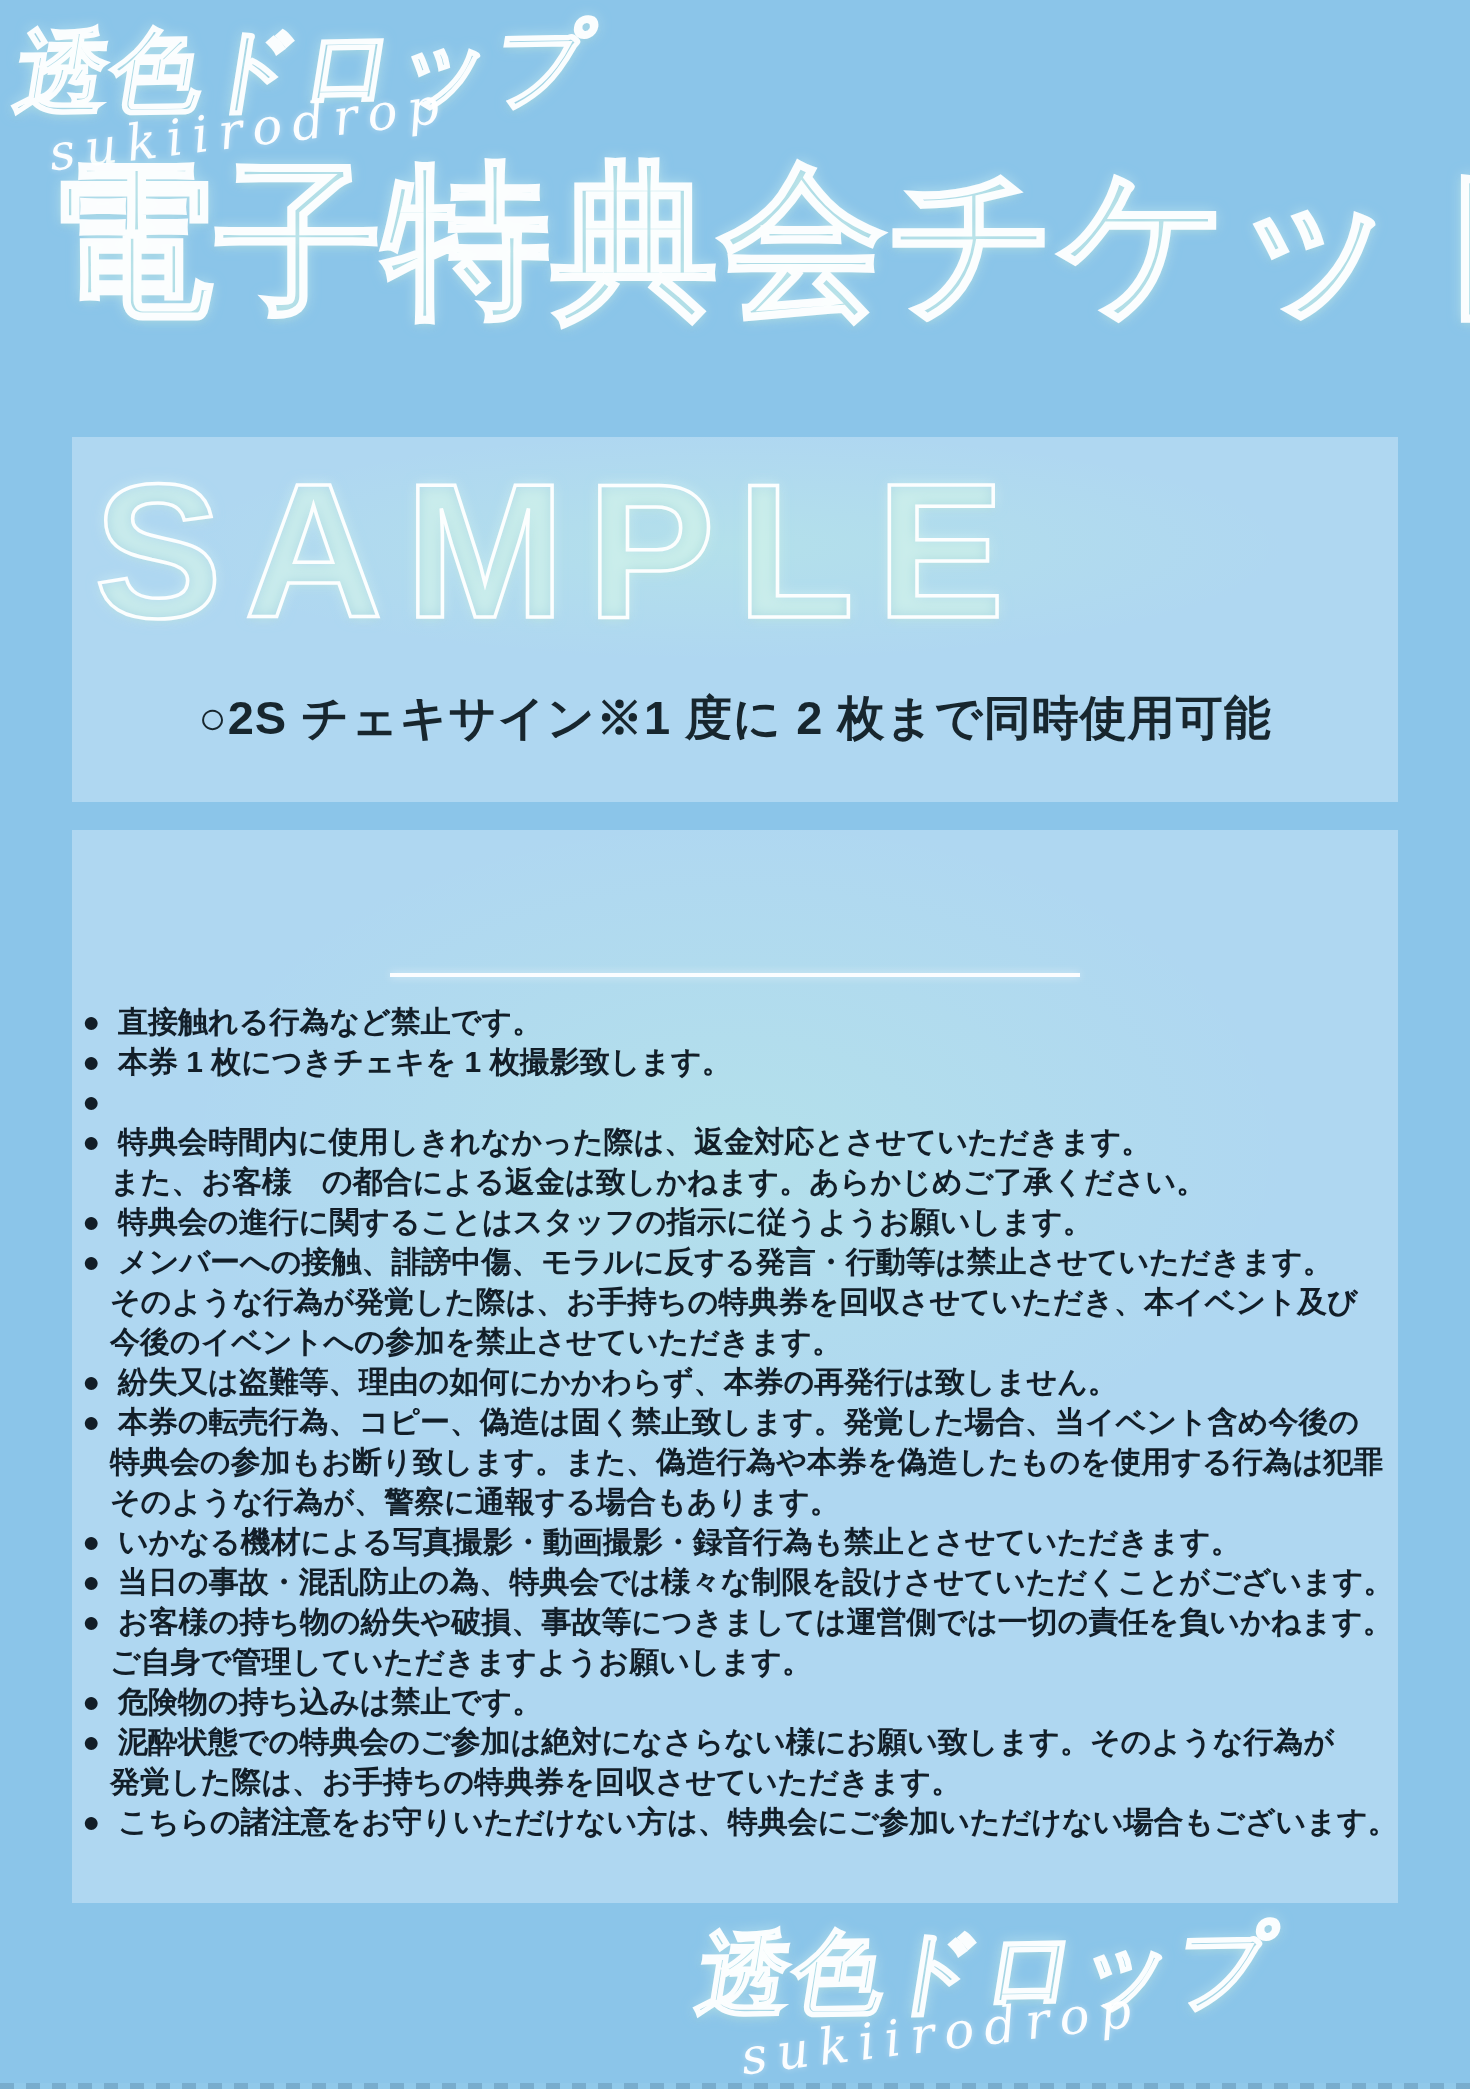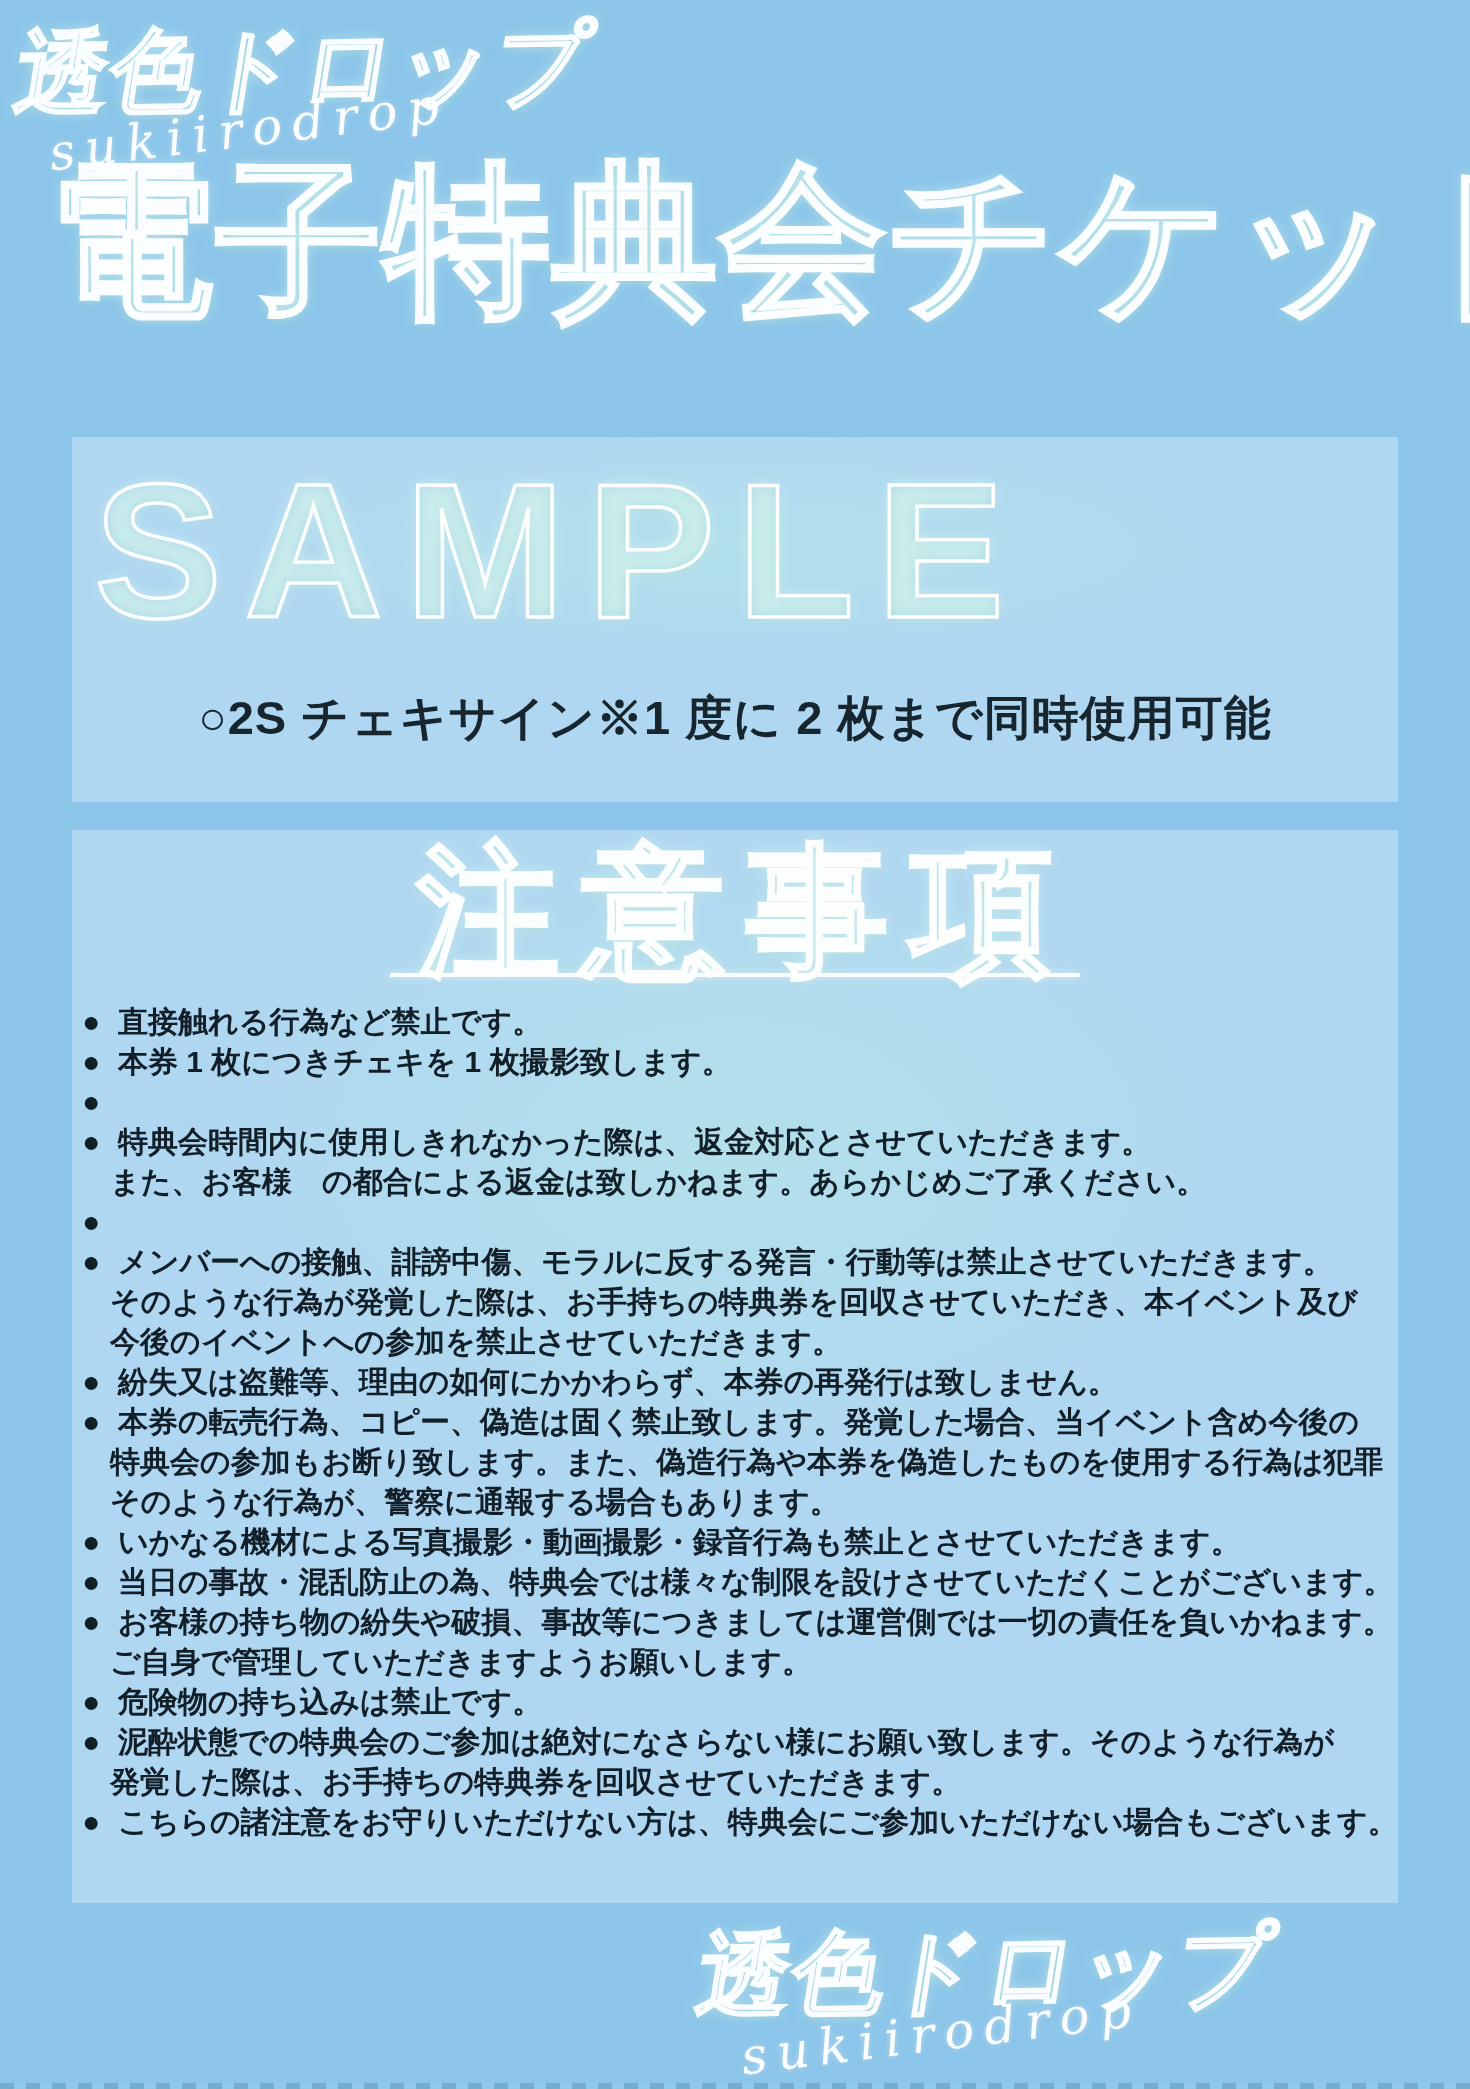--- a/index.html
+++ b/index.html
@@ -109,21 +109,20 @@
   </div>
 
   <div class="outline main-title">電子特典会チケット</div>
 
   <div class="panel panel-ticket">
     <div class="outline sample">SAMPLE</div>
     <div class="ticket-detail">○2S チェキサイン※1 度に 2 枚まで同時使用可能</div>
   </div>
 
   <div class="panel panel-notice">
-    <div class="outline notice-heading">注意事項</div>
     <div class="notice-underline"></div>
     <div class="notice-list" id="notice-list">
         <div class="note-line">
           <span class="bullet">●</span>
           <span>直接触れる行為など禁止です。</span>
         </div>
         <div class="note-line">
           <span class="bullet">●</span>
           <span>本券 1 枚につきチェキを 1 枚撮影致します。</span>
         </div>
@@ -132,20 +131,21 @@
         </div>
         <div class="note-line">
           <span class="bullet">●</span>
           <span>特典会時間内に使用しきれなかった際は、返金対応とさせていただきます。</span>
         </div>
         <div class="note-line indent">
           <span>また、お客様　の都合による返金は致しかねます。あらかじめご了承ください。</span>
         </div>
         <div class="note-line">
           <span class="bullet">●</span>
+          <span>特典会の進行に関することはスタッフの指示に従うようお願いします。</span>
         </div>
         <div class="note-line">
           <span class="bullet">●</span>
           <span>メンバーへの接触、誹謗中傷、モラルに反する発言・行動等は禁止させていただきます。</span>
         </div>
         <div class="note-line indent">
           <span>そのような行為が発覚した際は、お手持ちの特典券を回収させていただき、本イベント及び</span>
         </div>
         <div class="note-line indent">
           <span>今後のイベントへの参加を禁止させていただきます。</span>

